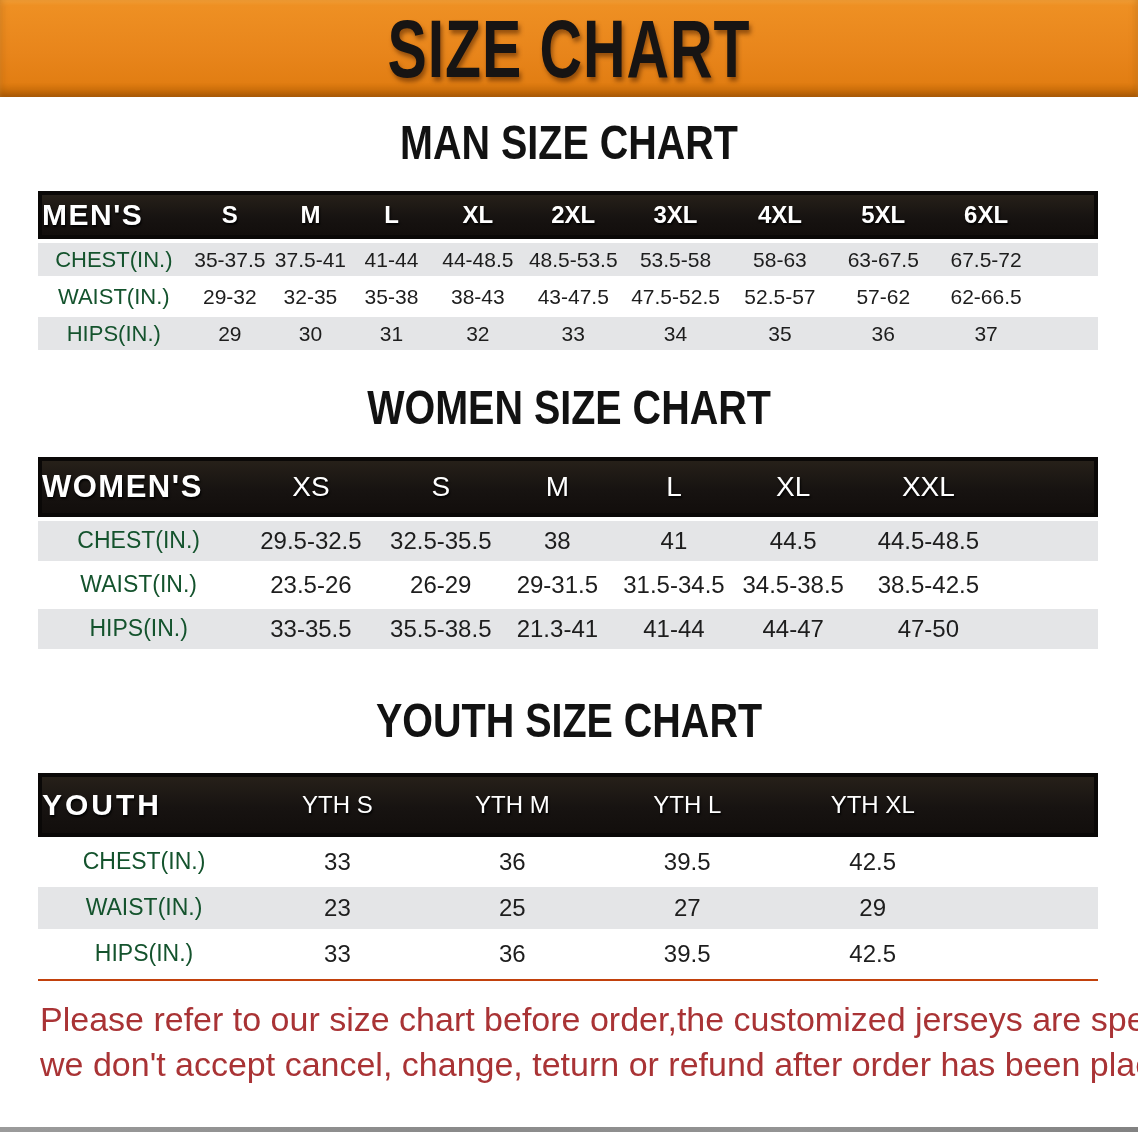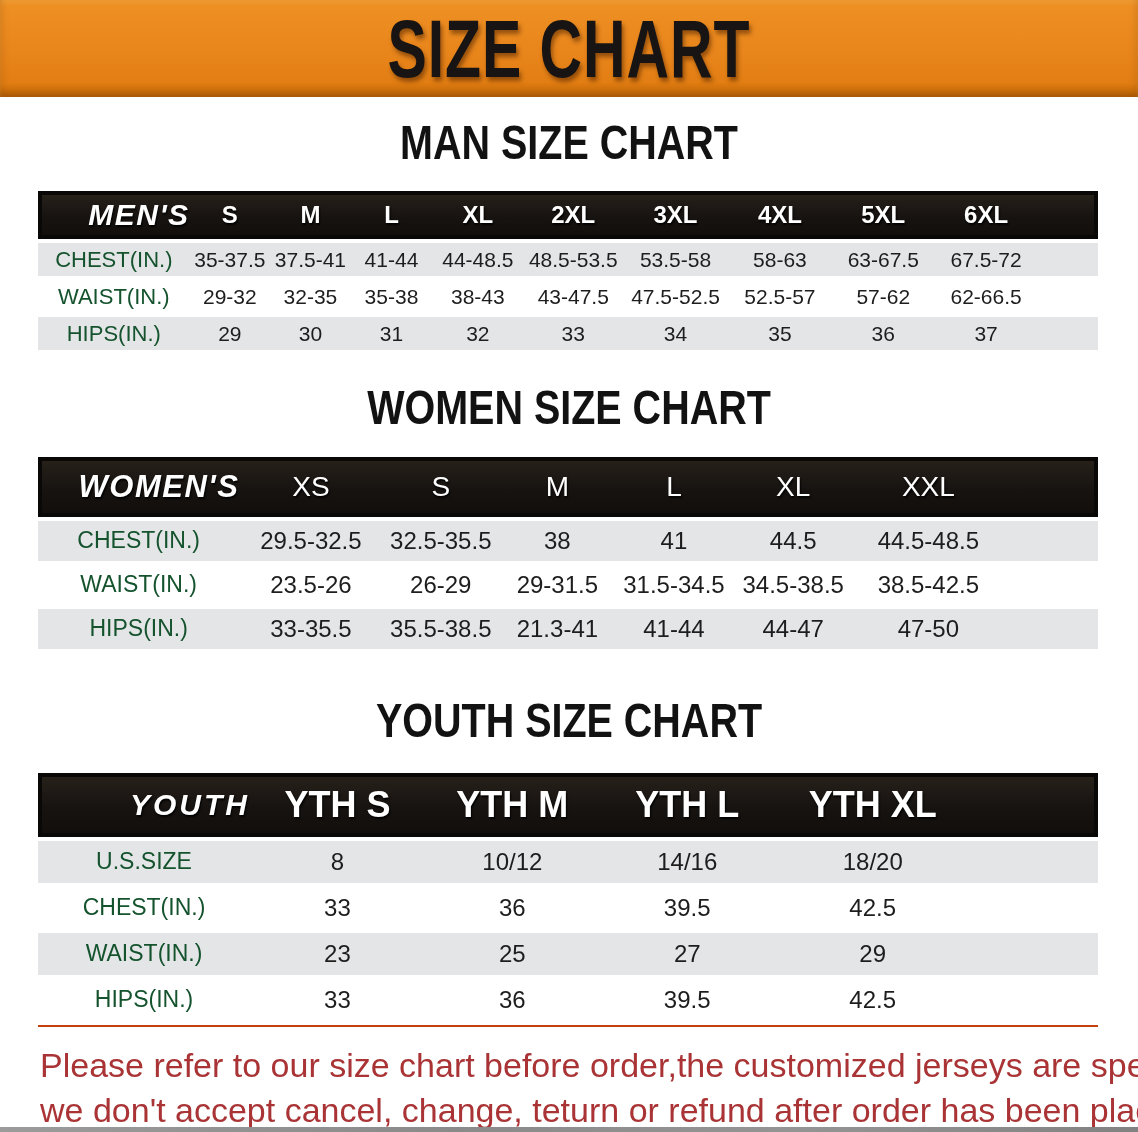--- a/index.html
+++ b/index.html
@@ -57,26 +57,26 @@
     color: #ffffff;
     font-size: 24px; font-weight: 600;
     text-align: center;
     text-shadow: 1px 2px 2px rgba(0,0,0,.9);
     height: 40px;
     padding: 0;
   }
   .size-table thead th:first-child { border-left: 4px solid #0a0807; }
   .size-table thead th:last-child  { border-right: 4px solid #0a0807; }
   .size-table thead th.corner {
-    text-align: right; padding-left: 16px;
-    font-size: 30px; font-weight: 800; letter-spacing: 1.5px; font-style: italic;
+    text-align: left; 
+    font-size: 30px; font-weight: 800; letter-spacing: 1.5px;
   }
   .women-table thead th { height: 52px; font-size: 28px; font-weight: 500; }
   .women-table thead th.corner { font-size: 31px; font-weight: 800; }
-  .youth-table thead th { height: 56px; font-size: 36px; font-weight: 700; }
+  .youth-table thead th { height: 56px; font-size: 24px; font-weight: 400; }
   .youth-table thead th.corner { font-size: 30px; font-weight: 800; letter-spacing: 3px; }
 
   .size-table tbody td {
     text-align: center;
     font-size: 21px; color: #1d1d1d;
     height: 33px;
     padding: 0;
     white-space: nowrap;
     overflow: visible;
   }
@@ -262,28 +262,20 @@
           <tr>
             <th class="corner">YOUTH</th>
             <th>YTH S</th>
             <th>YTH M</th>
             <th>YTH L</th>
             <th>YTH XL</th>
             <th></th>
           </tr>
         </thead>
       <tbody>
-          <tr class="gray">
-            <td class="row-label">U.S.SIZE</td>
-            <td>8</td>
-            <td>10/12</td>
-            <td>14/16</td>
-            <td>18/20</td>
-            <td></td>
-          </tr>
           <tr class="white">
             <td class="row-label">CHEST(IN.)</td>
             <td>33</td>
             <td>36</td>
             <td>39.5</td>
             <td>42.5</td>
             <td></td>
           </tr>
           <tr class="gray">
             <td class="row-label">WAIST(IN.)</td>

